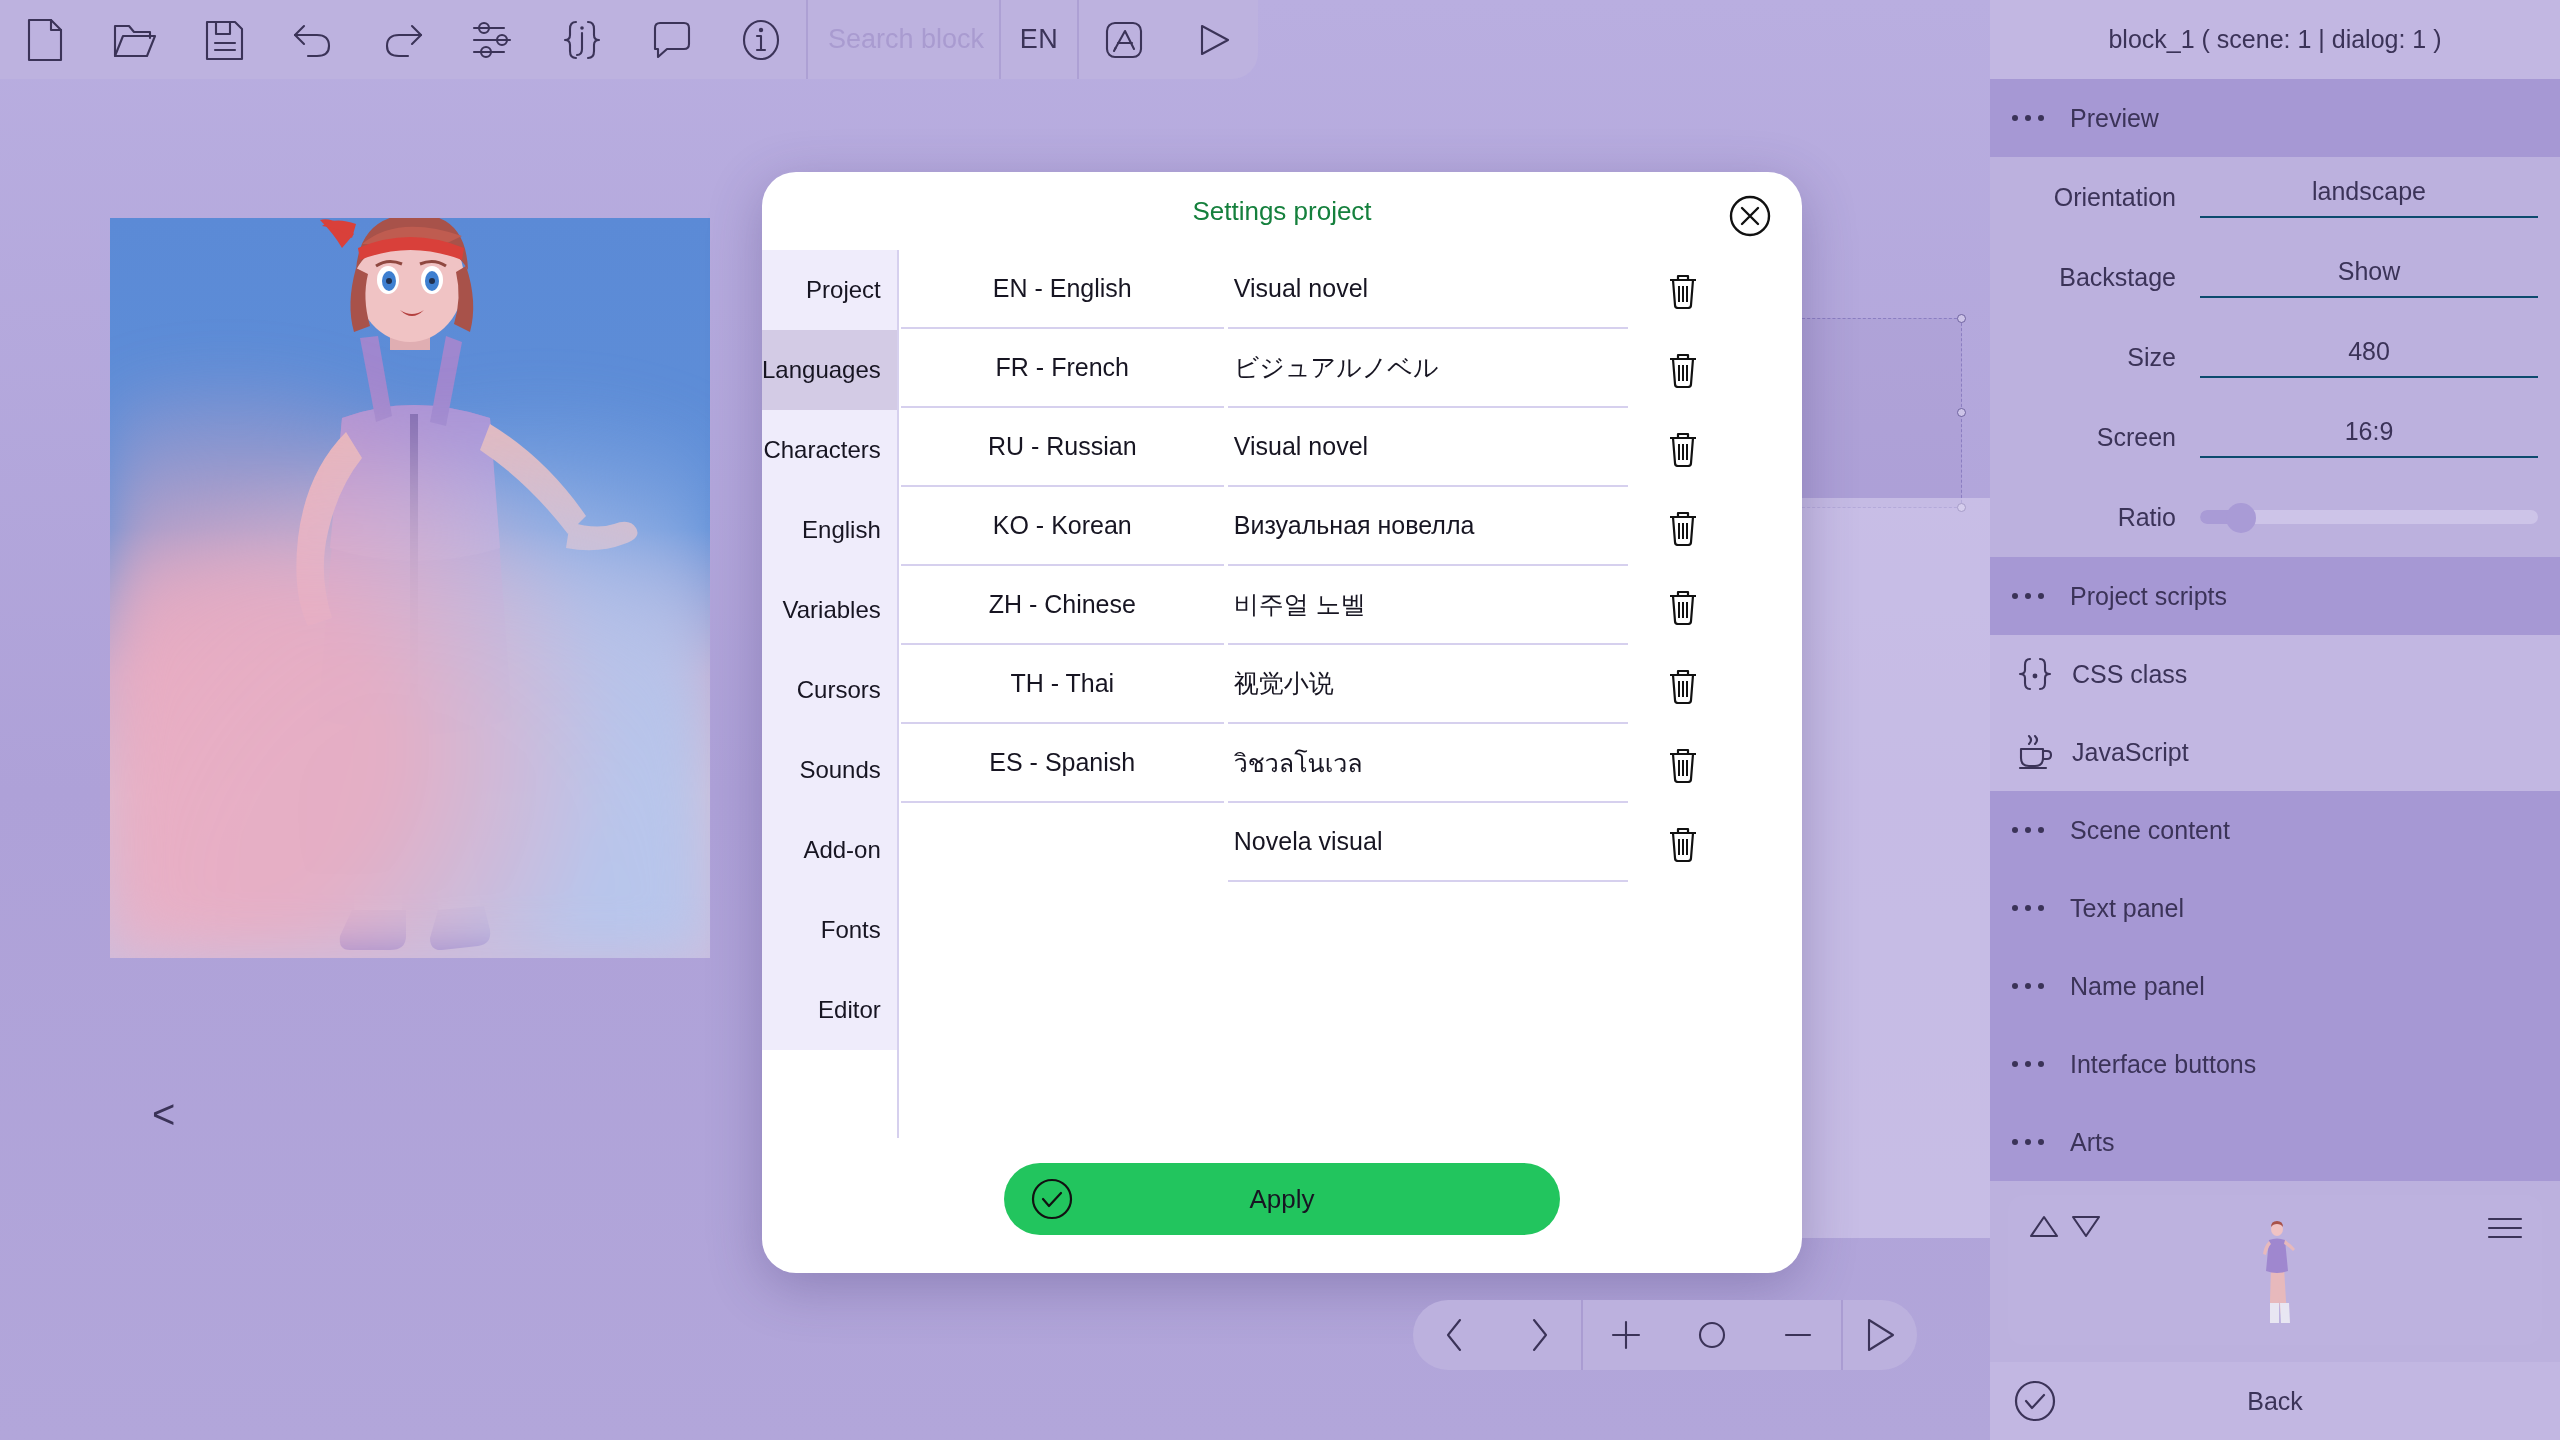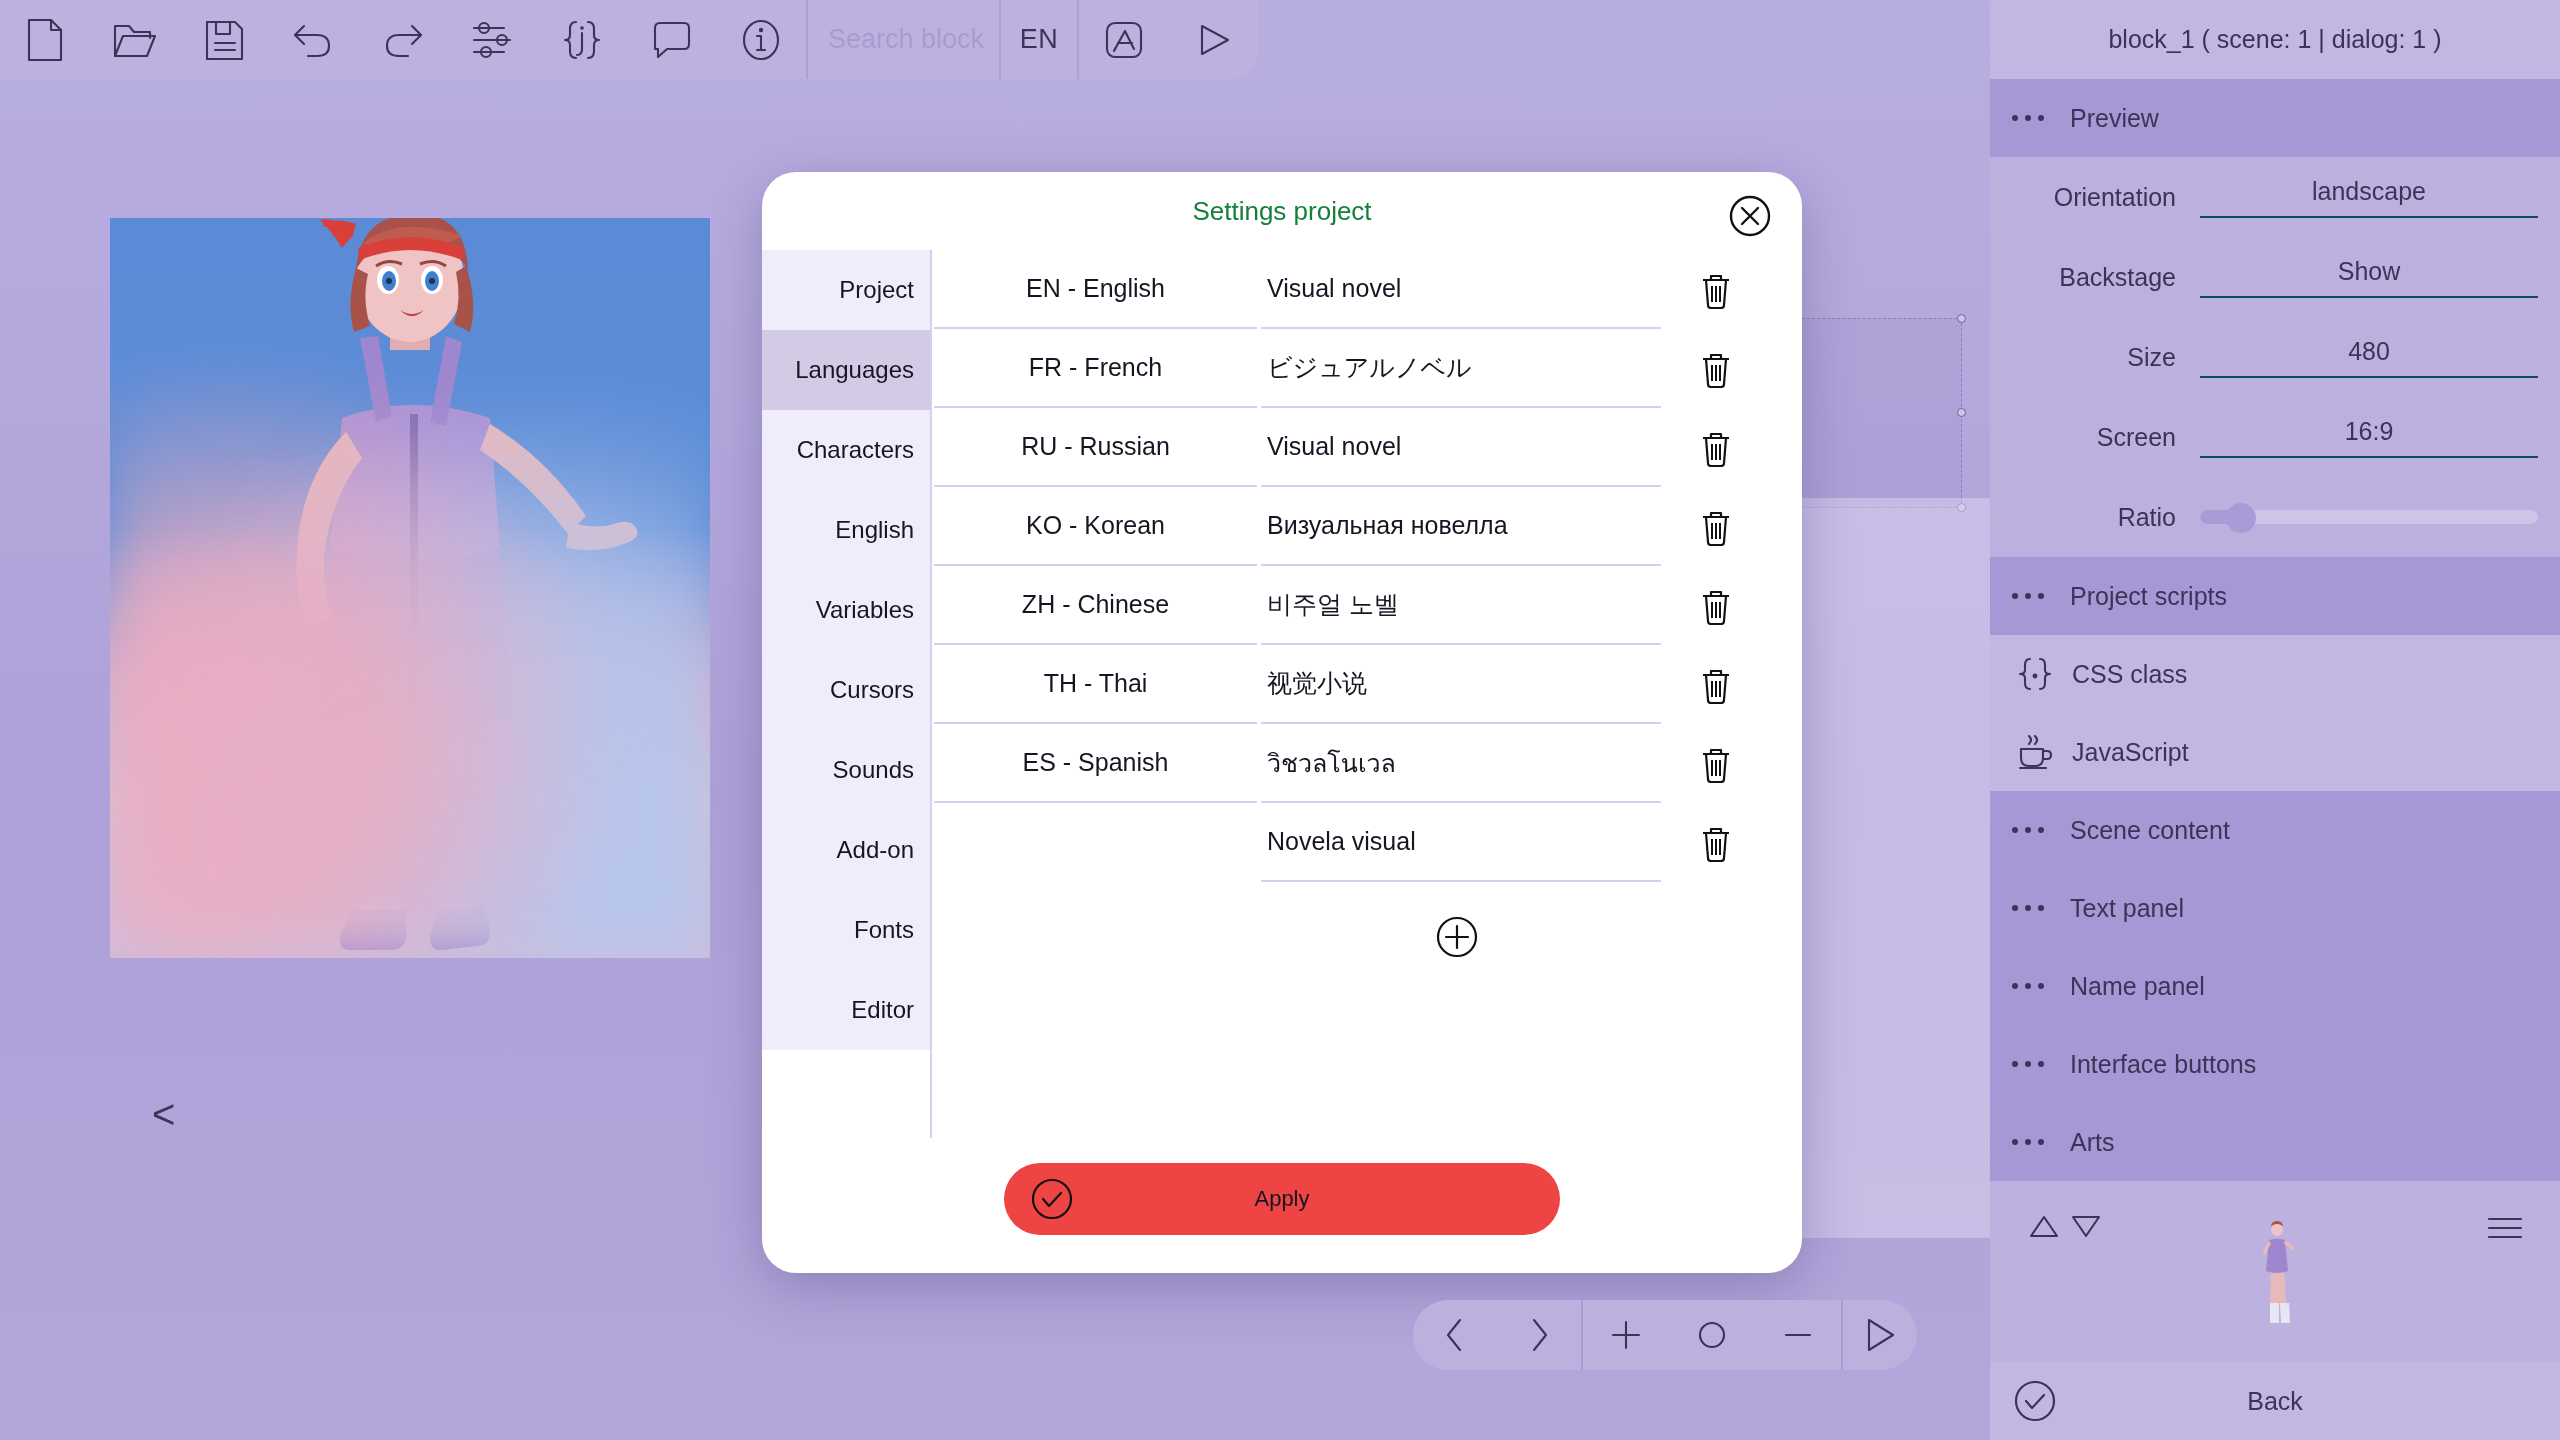--- a/index.html
+++ b/index.html
@@ -113,21 +113,21 @@
     padding-top: 0; height: 888px;
   }
   .side-item {
     height: 80px; display: flex; align-items: center; justify-content: flex-end;
     padding-right: 16px; font-size: 24px; color: #171522;
     background: #efecfb;
   }
   .side-item.sel { background: #d3cbe5; }
 
   
-  #lists { flex: 1; display: flex; flex-direction: column; }
+  #lists { flex: 1; display: flex; flex-direction: row; }
   #lists-rows { display: flex; padding-left: 2px; }
   #col-code { width: 323px; }
   #col-text { width: 400px; margin-left: 4px; }
   #col-del  { width: 110px; }
 
   .cell {
     height: 79px;
     border-bottom: 2px solid #d6d0ee;
     display: flex; align-items: center;
     font-size: 25px; color: #171522;
@@ -138,23 +138,23 @@
 
   #add-row {
     height: 110px; display: flex; align-items: center; justify-content: center;
     margin-left: 325px; width: 400px;
   }
 
   
   #apply {
     position: absolute; left: 242px; bottom: 38px;
     width: 556px; height: 72px;
-    background: #ef4444; border-radius: 36px;
+    background: #22c55e; border-radius: 36px;
     display: flex; align-items: center; justify-content: center;
-    font-size: 22px; color: #171522;
+    font-size: 26px; color: #171522;
   }
   #apply .chk { position: absolute; left: 26px; top: 14px; }
 
   
   #bottom-bar {
     position: absolute; left: 1413px; top: 1300px;
     width: 504px; height: 70px;
     background: #bcb1de; border-radius: 35px;
     display: flex; align-items: center;
   }

